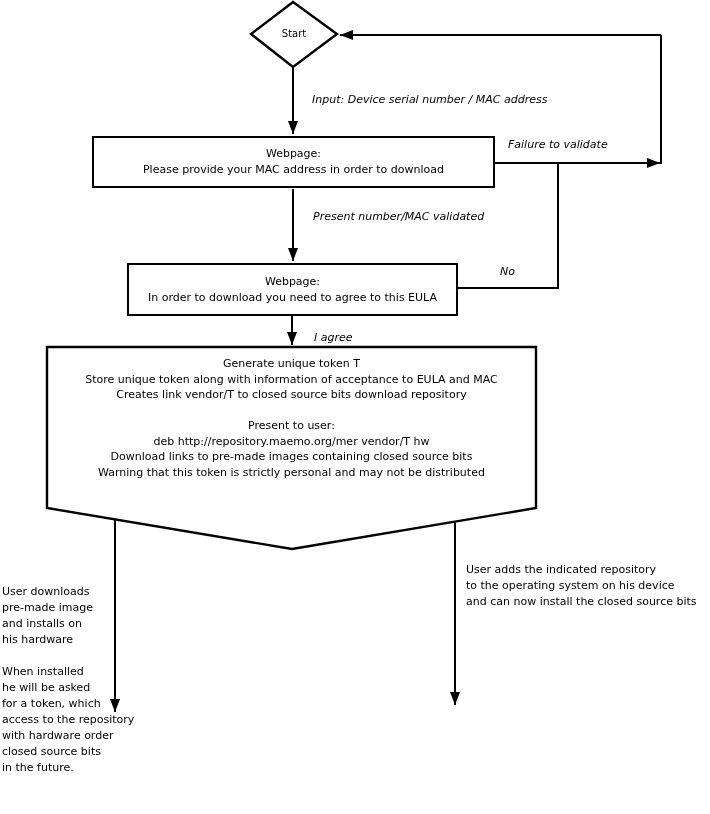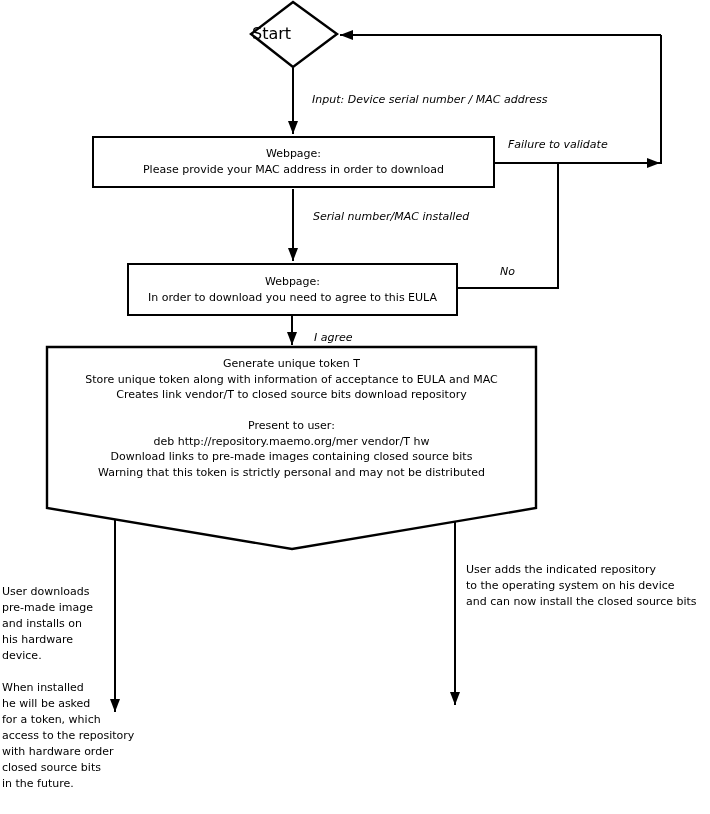--- a/index.html
+++ b/index.html
@@ -23,21 +23,22 @@
     flex-direction: column;
     align-items: center;
     justify-content: center;
     text-align: center;
     line-height: 16px;
   }
   .label { position: absolute; white-space: pre; line-height: 14px; font-style: italic; }
   .start-label {
     position: absolute;
     left: 252px; top: 26px; width: 84px;
-    font-size: 16px; line-height: 15px;
+    text-align: center;
+    font-size: 10px; line-height: 15px;
   }
   .tokenbox-text {
     position: absolute;
     left: 47px; top: 356px; width: 489px;
     text-align: center;
   }
   .tokenbox-text .tline { height: 15.5px; line-height: 15.5px; white-space: pre; }
   .note { position: absolute; }
   .note .nline { height: 16px; line-height: 16px; white-space: pre; }
 </style>
@@ -74,21 +75,21 @@
 
     <line x1="115" y1="519" x2="115" y2="712" stroke="#000" stroke-width="2" marker-end="url(#arrow)"></line>
 
     <line x1="455" y1="521" x2="455" y2="705" stroke="#000" stroke-width="2" marker-end="url(#arrow)"></line>
   </svg>
 
   <div class="start-label">Start</div>
 
   <div class="label" style="left:312px; top:93px;">Input: Device serial number / MAC address</div>
   <div class="label" style="left:508px; top:138px;">Failure to validate</div>
-  <div class="label" style="left:313px; top:210px;">Serial number/MAC installed</div>
+  <div class="label" style="left:313px; top:210px;">Present number/MAC validated</div>
   <div class="label" style="left:500px; top:265px;">No</div>
   <div class="label" style="left:314px; top:331px;">I agree</div>
 
   <div class="box" style="left:92px; top:136px; width:403px; height:52px;">
     <div>Webpage:</div>
     <div>Please provide your MAC address in order to download</div>
   </div>
 
   <div class="box" style="left:127px; top:263px; width:331px; height:53px;">
     <div>Webpage:</div>
@@ -104,21 +105,20 @@
     <div class="tline">deb http://repository.maemo.org/mer vendor/T hw</div>
     <div class="tline">Download links to pre-made images containing closed source bits</div>
     <div class="tline">Warning that this token is strictly personal and may not be distributed</div>
   </div>
 
   <div class="note" style="left:2px; top:584px; width:170px;">
     <div class="nline">User downloads</div>
     <div class="nline">pre-made image</div>
     <div class="nline">and installs on</div>
     <div class="nline">his hardware</div>
-    <div class="nline">device.</div>
     <div class="nline"></div>
     <div class="nline">When installed</div>
     <div class="nline">he will be asked</div>
     <div class="nline">for a token, which</div>
     <div class="nline">access to the repository</div>
     <div class="nline">with hardware order</div>
     <div class="nline">closed source bits</div>
     <div class="nline">in the future.</div>
   </div>
 

